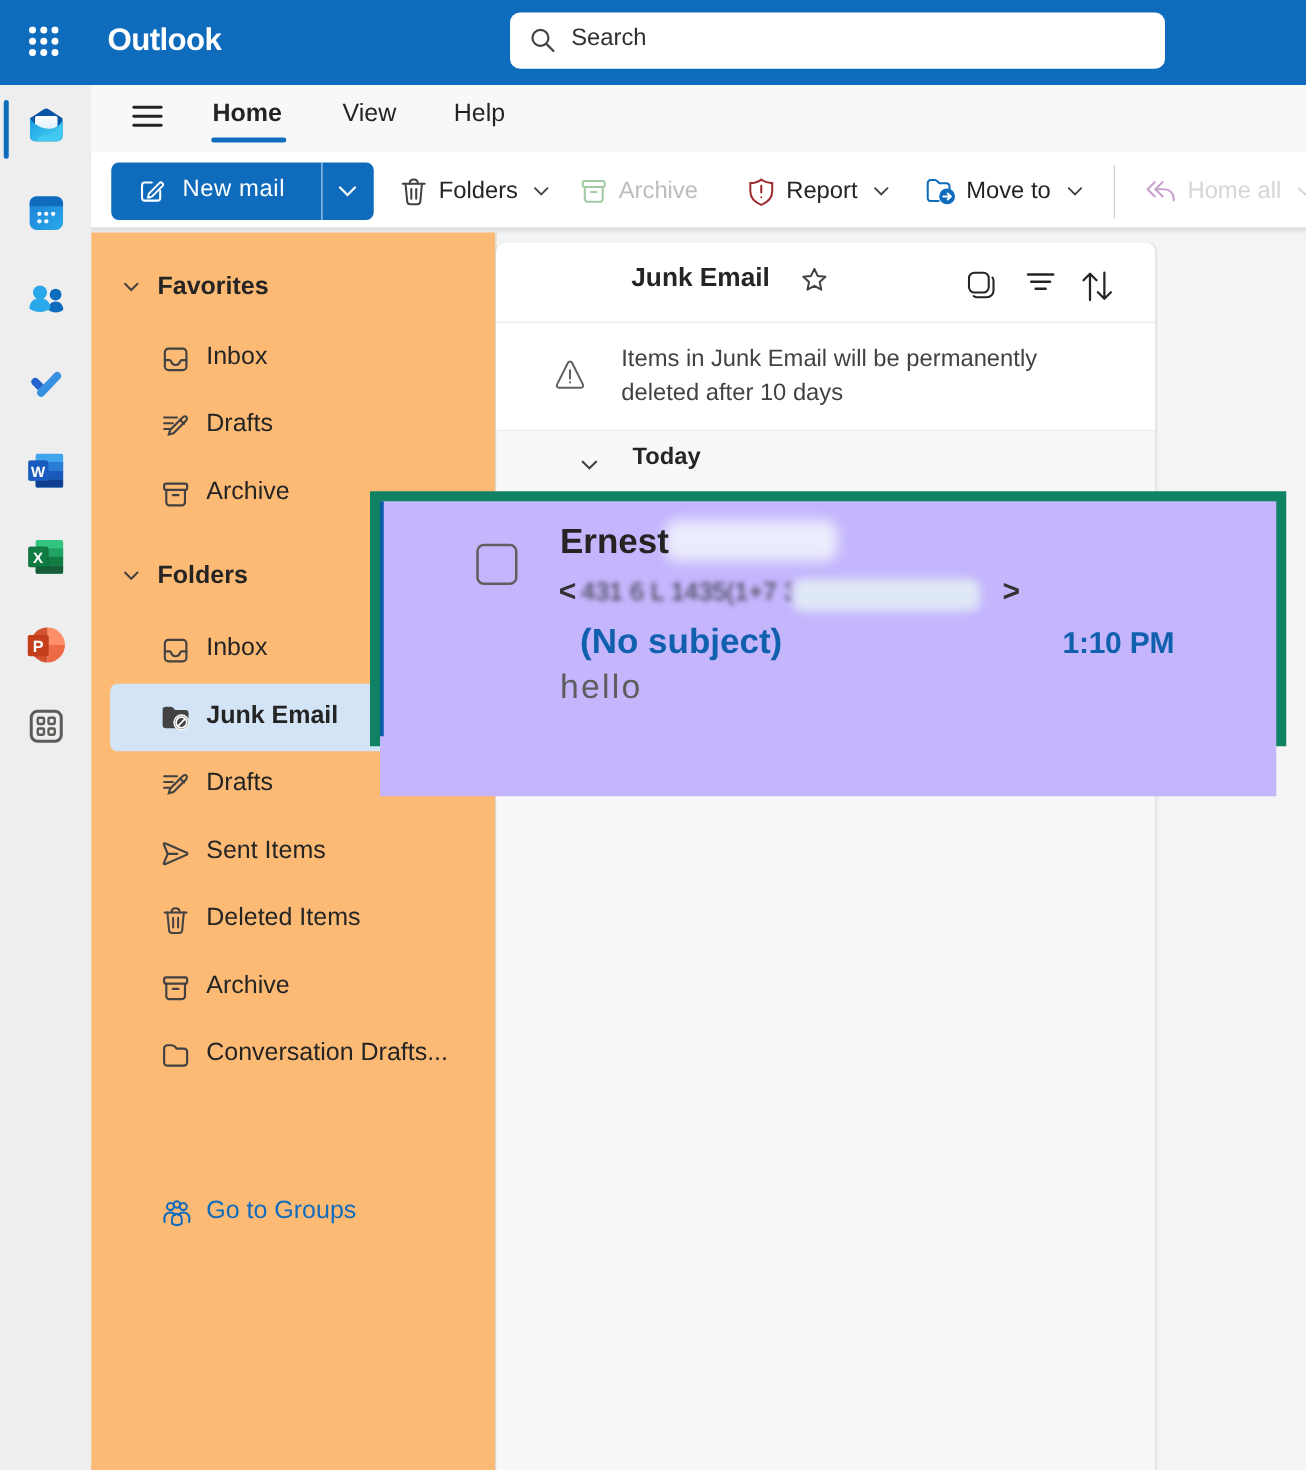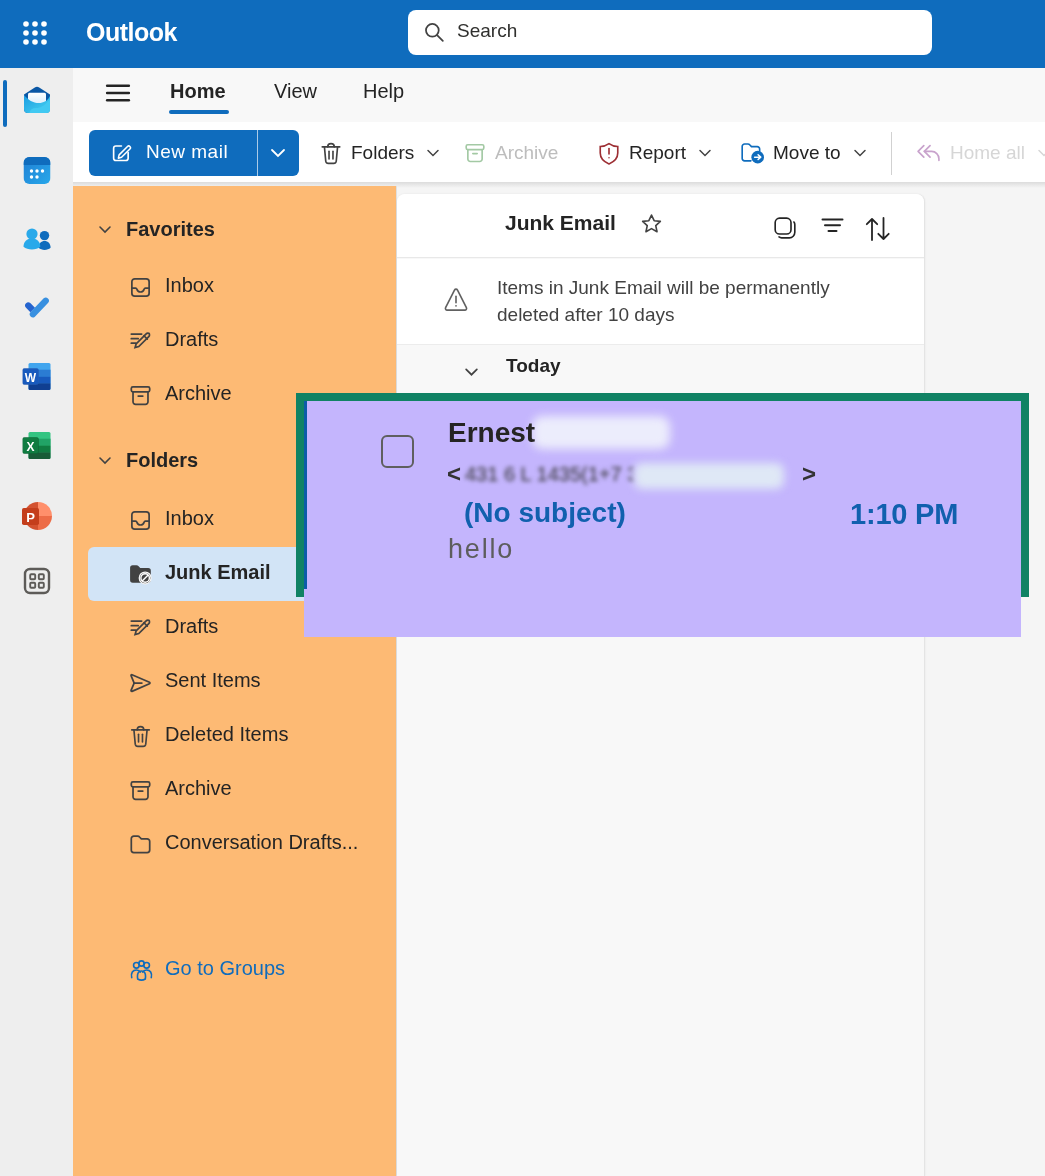--- a/index.html
+++ b/index.html
@@ -59,21 +59,21 @@
 
 
 #overlay { position:absolute; left:296px; top:393px; width:733px; height:204px; background:#108264; }
 #overlay .inner { position:absolute; left:8px; top:8px; width:717px; height:236px; background:#c4b5fd; }
 #overlay .accent { position:absolute; left:0; top:0; width:3px; height:188px; background:#0b5ca8; }
 #ovcheck { position:absolute; left:77px; top:34px; width:33px; height:33px; border:2.5px solid #5f5f5f; border-radius:6px; }
 #ovfrom { position:absolute; left:144px; top:15px; font-size:28px; font-weight:bold; color:#252423; line-height:33px; }
 #ovaddr { position:absolute; left:143px; top:59px; font-size:24px; font-weight:bold; color:#333; line-height:28px; }
 #ovgt { position:absolute; left:498px; top:59px; font-size:24px; font-weight:bold; color:#333; line-height:28px; }
 #ovsubj { position:absolute; left:143px; top:95px; font-size:28px; font-weight:bold; color:#1160ae; line-height:33px;margin-left:17px; }
-#ovtime { position:absolute; left:546px; top:99px; font-size:29px; font-weight:bold; color:#1160ae; line-height:29px; letter-spacing:-0.2px; }
+#ovtime { position:absolute; left:546px; top:99px; font-size:24px; font-weight:bold; color:#1160ae; line-height:29px; letter-spacing:-0.2px; }
 #ovbody { position:absolute; left:144px; top:133px; font-size:27px; color:#5d5d5d; line-height:31px; letter-spacing:1.8px; }
 .blur1 { position:absolute; left:228px; top:15px; width:138px; height:33px; background:rgba(243,247,252,0.85); border-radius:10px; filter:blur(5px); }
 .blur2 { position:absolute; left:161px; top:62px; width:168px; height:25px; color:#303030; font-size:20px; filter:blur(2.2px); white-space:nowrap; overflow:hidden; }
 .blur3 { position:absolute; left:330px; top:62px; width:150px; height:26px; background:#dfe8f6; border-radius:8px; filter:blur(4px); }
 </style>
 </head>
 <body>
 
 <div id="topbar">
   <svg id="waffle" viewBox="0 0 24 24">

